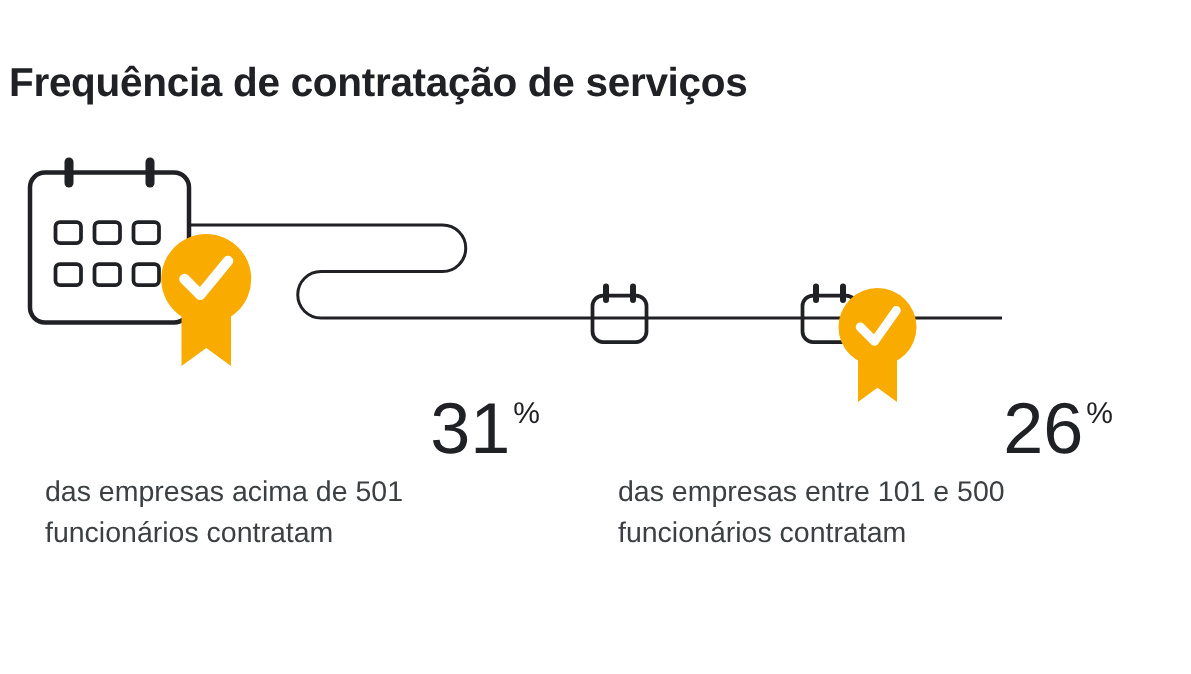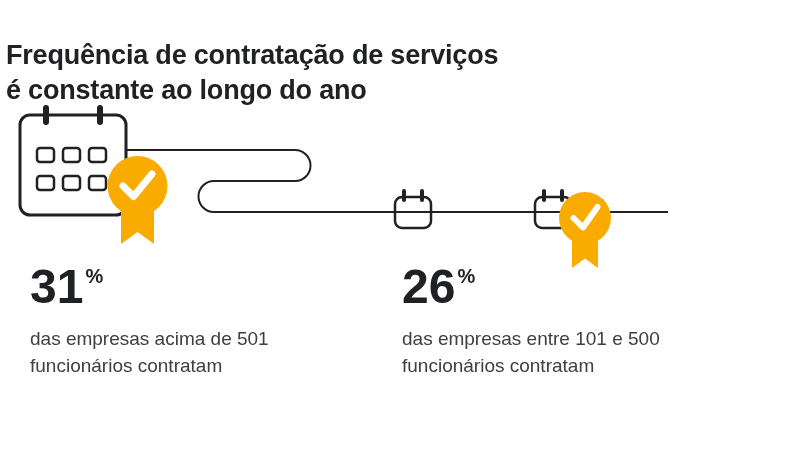--- a/index.html
+++ b/index.html
@@ -16,39 +16,39 @@
     letter-spacing:-0.2px;color:var(--text-primary,#202124);
   }
   .title span{display:block;}
   .illustration{position:absolute;left:0;top:0;width:794px;height:449px;}
   .line-stroke{stroke:var(--line,#202124);fill:none;}
   .accent-fill{fill:var(--accent,#F9AB00);}
   .white-stroke{stroke:#fff;fill:none;}
   .white-fill{fill:#fff;}
   .stat{position:absolute;top:248px;width:330px;}
   .stat-1{left:30px;}
-  .stat-2{left:402px;}
+  .stat-2{left:412px;}
   .stat-value{
-    font-size:48px;font-weight:700;color:var(--text-primary,#202124);
+    font-size:48px;font-weight:400;color:var(--text-primary,#202124);
     line-height:56px;
+    text-align:right;
   }
   .pct{font-size:20px;vertical-align:20px;margin-left:2px;}
   .stat-desc{
-    margin-top:10px;
+    margin-top:0;
     font-size:19px;line-height:27px;
     color:var(--text-secondary,#3C4043);
   }
   .stat-desc span{display:block;}
 </style>
 </head>
 <body>
 
 <h1 class="title">
   <span>Frequência de contratação de serviços</span>
-  <span>é constante ao longo do ano</span>
 </h1>
 
 <svg class="illustration" viewBox="0 0 794 449" xmlns="http://www.w3.org/2000/svg" aria-hidden="true">
 
   <path class="line-stroke" stroke-width="2" d="M126 150 H295 A15.5 15.5 0 0 1 295 181 H214 A15.5 15.5 0 0 0 214 212 H668"></path>
 
   <g>
     <rect class="white-fill line-stroke" x="20" y="115" width="106" height="100" rx="10" fill="#fff" stroke-width="3"></rect>
     <line class="line-stroke" x1="46" y1="108" x2="46" y2="122" stroke-width="6" stroke-linecap="round"></line>
     <line class="line-stroke" x1="100" y1="108" x2="100" y2="122" stroke-width="6" stroke-linecap="round"></line>

